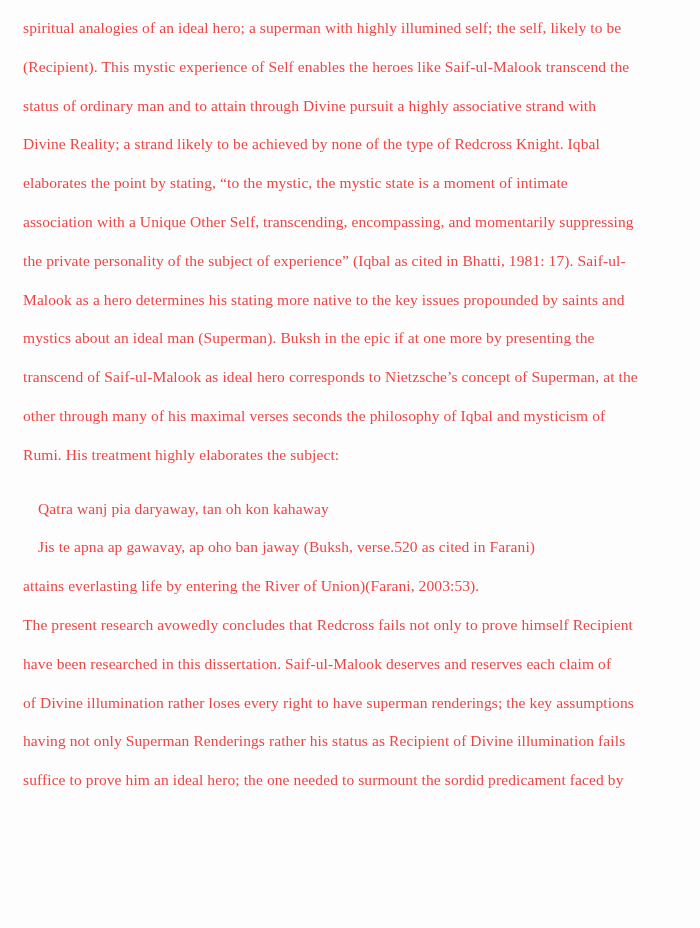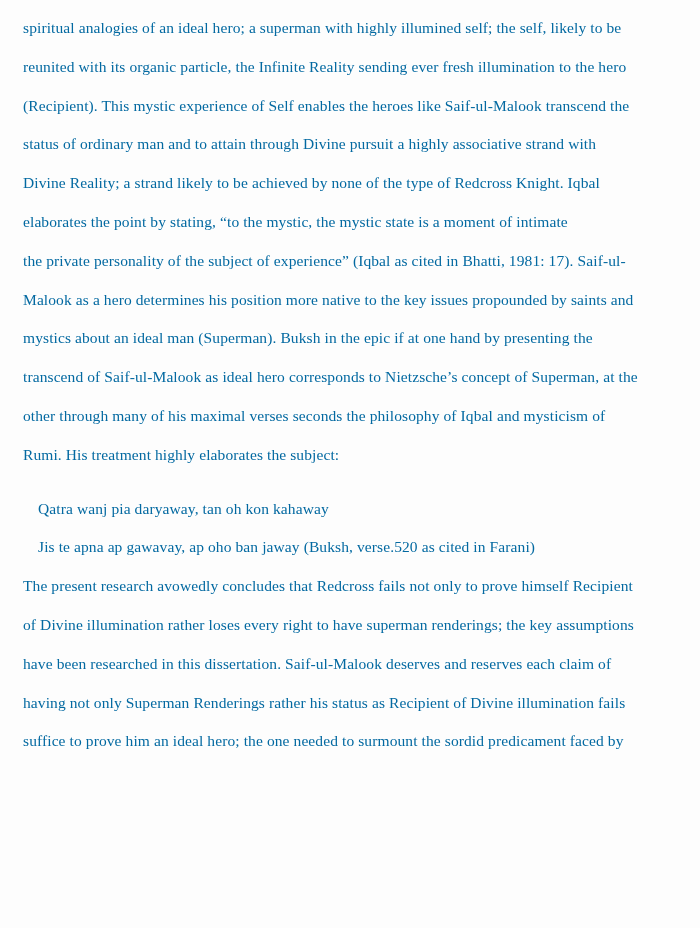--- a/index.html
+++ b/index.html
@@ -9,60 +9,61 @@
     background: #fdfdfd;
     overflow: hidden;
   }
   .page {
     box-sizing: border-box;
     width: 688px;
     height: 928px;
     padding: 9px 16px 0 23px;
     font-family: "Liberation Serif", "DejaVu Serif", serif;
     font-size: 15.5px;
-    color: #0369a1;
+    color: #ef4444;
     letter-spacing: 0.1px;
   }
   .para { margin: 0; }
   .para.gap-before { margin-top: 15px; margin-left: 15px; }
   .line {
     line-height: 38.8px;
     white-space: nowrap;
     overflow: hidden;
   }
 </style>
 </head>
 <body>
 
 <div class="page">
 
   <div class="para">
     <div class="line">spiritual analogies of an ideal hero; a superman with highly illumined self; the self, likely to be</div>
-    <div class="line">reunited with its organic particle, the Infinite Reality sending ever fresh illumination to the hero</div>
     <div class="line">(Recipient). This mystic experience of Self enables the heroes like Saif-ul-Malook transcend the</div>
     <div class="line">status of ordinary man and to attain through Divine pursuit a highly associative strand with</div>
     <div class="line">Divine Reality; a strand likely to be achieved by none of the type of Redcross Knight. Iqbal</div>
     <div class="line">elaborates the point by stating, “to the mystic, the mystic state is a moment of intimate</div>
+    <div class="line">association with a Unique Other Self, transcending, encompassing, and momentarily suppressing</div>
     <div class="line">the private personality of the subject of experience” (Iqbal as cited in Bhatti, 1981: 17). Saif-ul-</div>
-    <div class="line">Malook as a hero determines his position more native to the key issues propounded by saints and</div>
-    <div class="line">mystics about an ideal man (Superman). Buksh in the epic if at one hand by presenting the</div>
+    <div class="line">Malook as a hero determines his stating more native to the key issues propounded by saints and</div>
+    <div class="line">mystics about an ideal man (Superman). Buksh in the epic if at one more by presenting the</div>
     <div class="line">transcend of Saif-ul-Malook as ideal hero corresponds to Nietzsche’s concept of Superman, at the</div>
     <div class="line">other through many of his maximal verses seconds the philosophy of Iqbal and mysticism of</div>
     <div class="line">Rumi. His treatment highly elaborates the subject:</div>
   </div>
 
   <div class="para gap-before">
     <div class="line">Qatra wanj pia daryaway, tan oh kon kahaway</div>
     <div class="line">Jis te apna ap gawavay, ap oho ban jaway (Buksh, verse.520 as cited in Farani)</div>
   </div>
 
   <div class="para">
+    <div class="line">attains everlasting life by entering the River of Union)(Farani, 2003:53).</div>
   </div>
 
   <div class="para">
     <div class="line">The present research avowedly concludes that Redcross fails not only to prove himself Recipient</div>
+    <div class="line">have been researched in this dissertation. Saif-ul-Malook deserves and reserves each claim of</div>
     <div class="line">of Divine illumination rather loses every right to have superman renderings; the key assumptions</div>
-    <div class="line">have been researched in this dissertation. Saif-ul-Malook deserves and reserves each claim of</div>
     <div class="line">having not only Superman Renderings rather his status as Recipient of Divine illumination fails</div>
     <div class="line">suffice to prove him an ideal hero; the one needed to surmount the sordid predicament faced by</div>
   </div>
 
 </div>
 
 </body></html>

